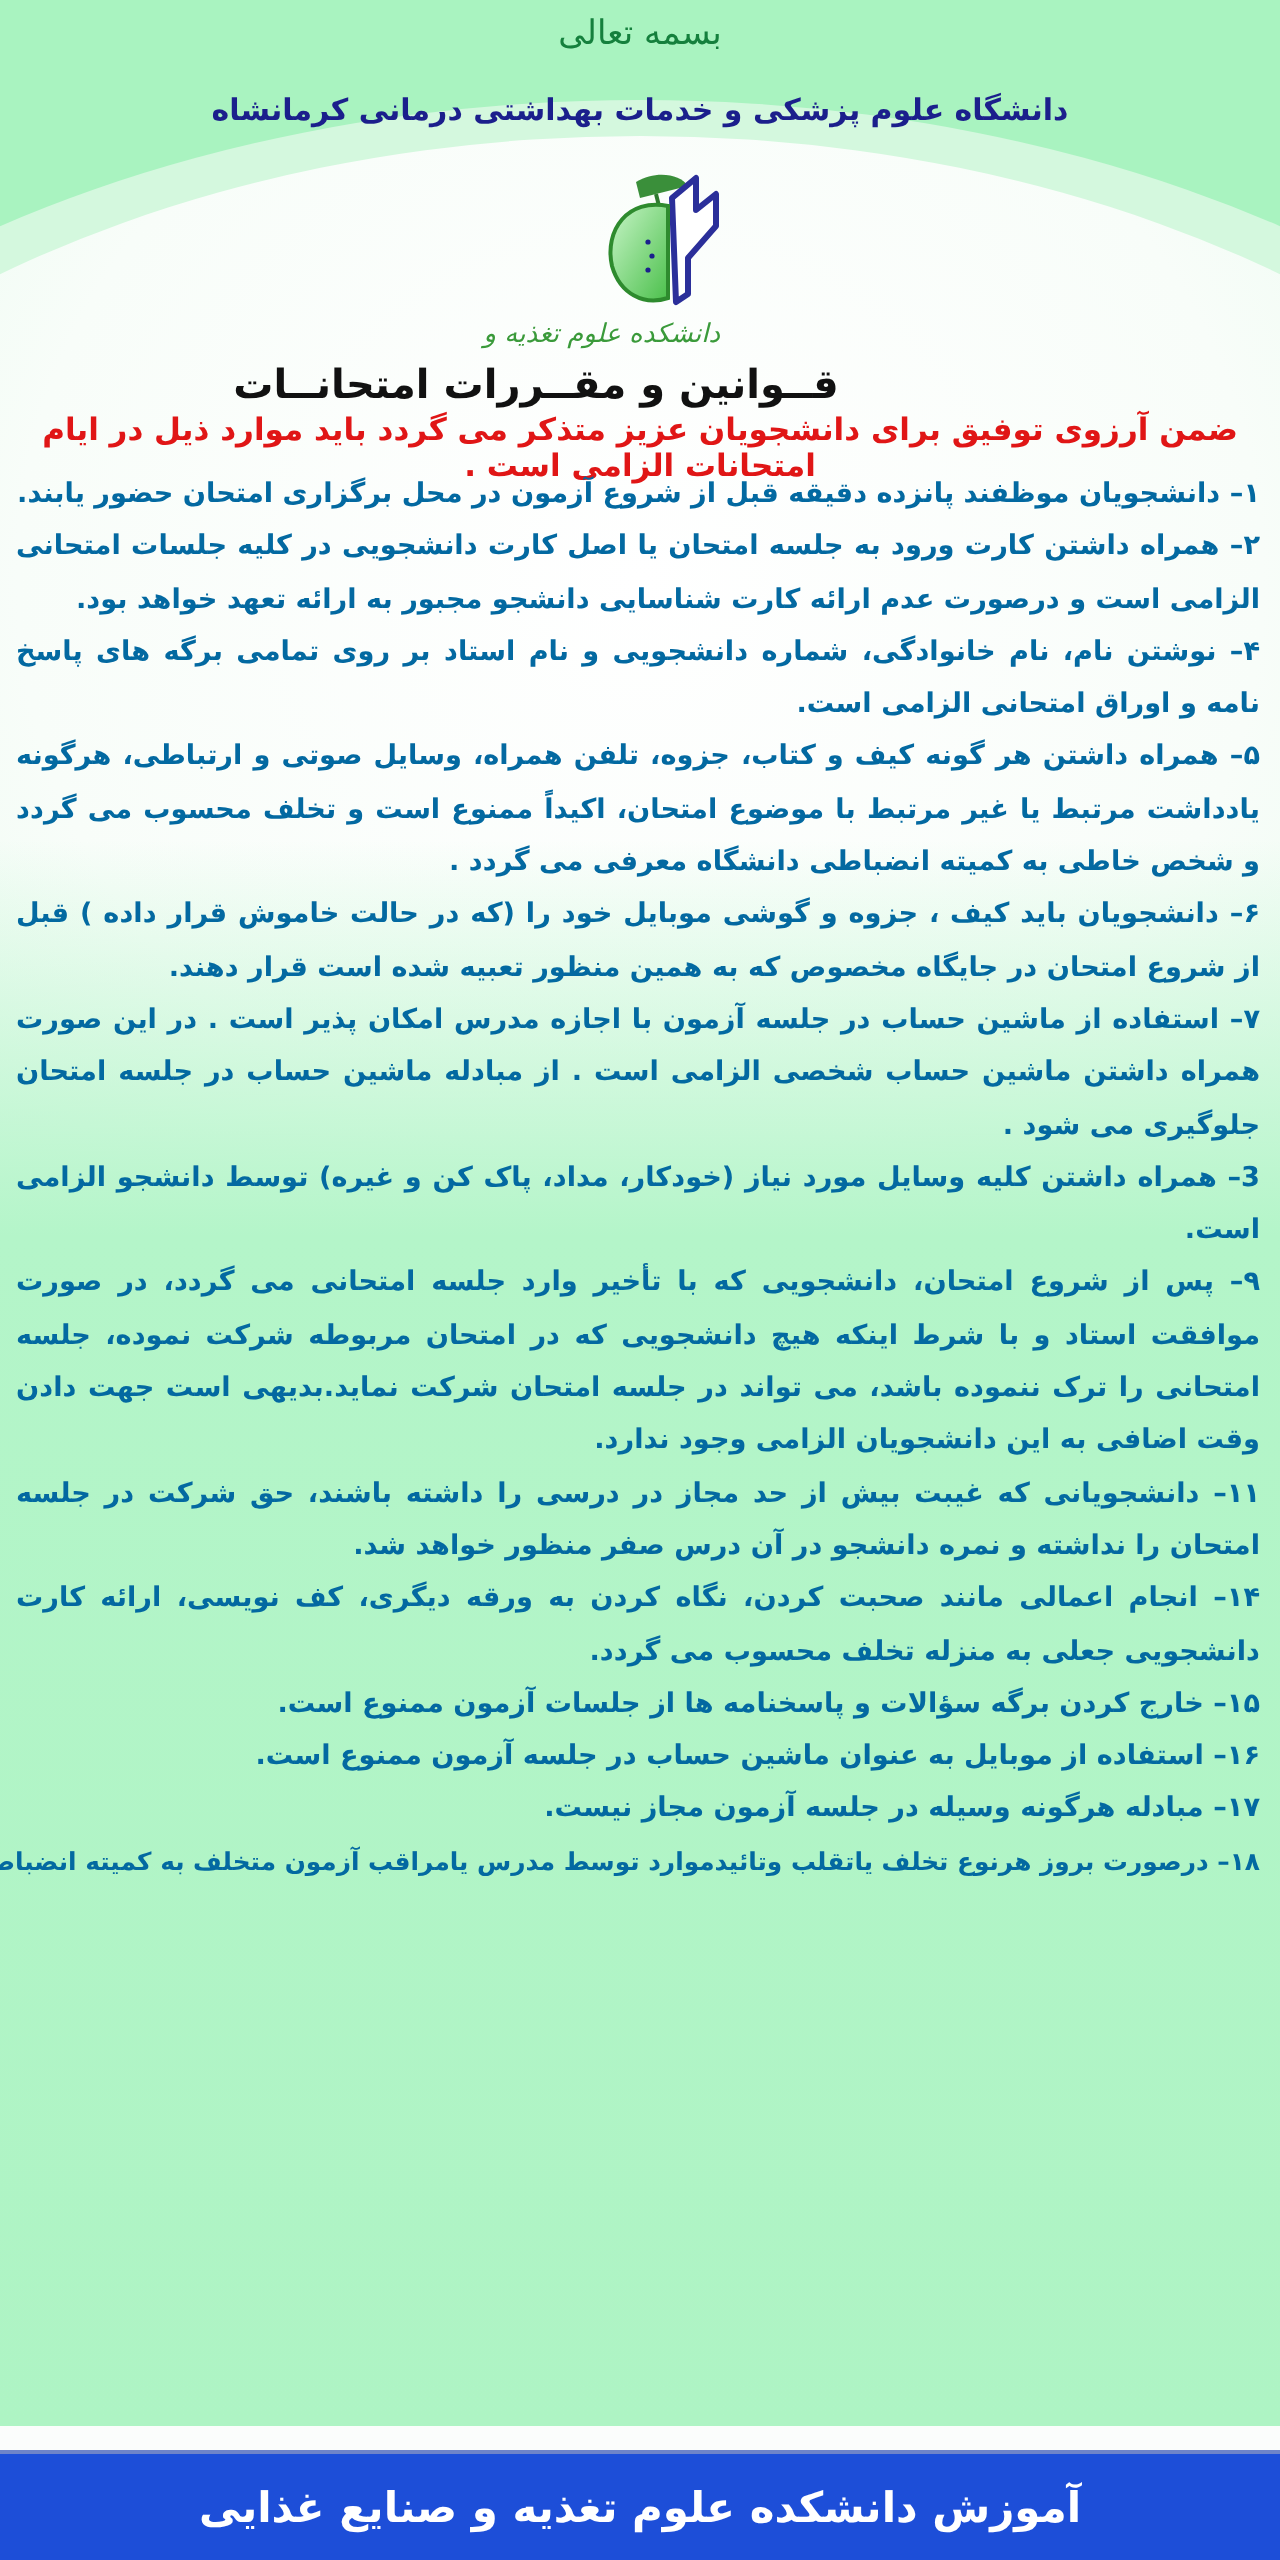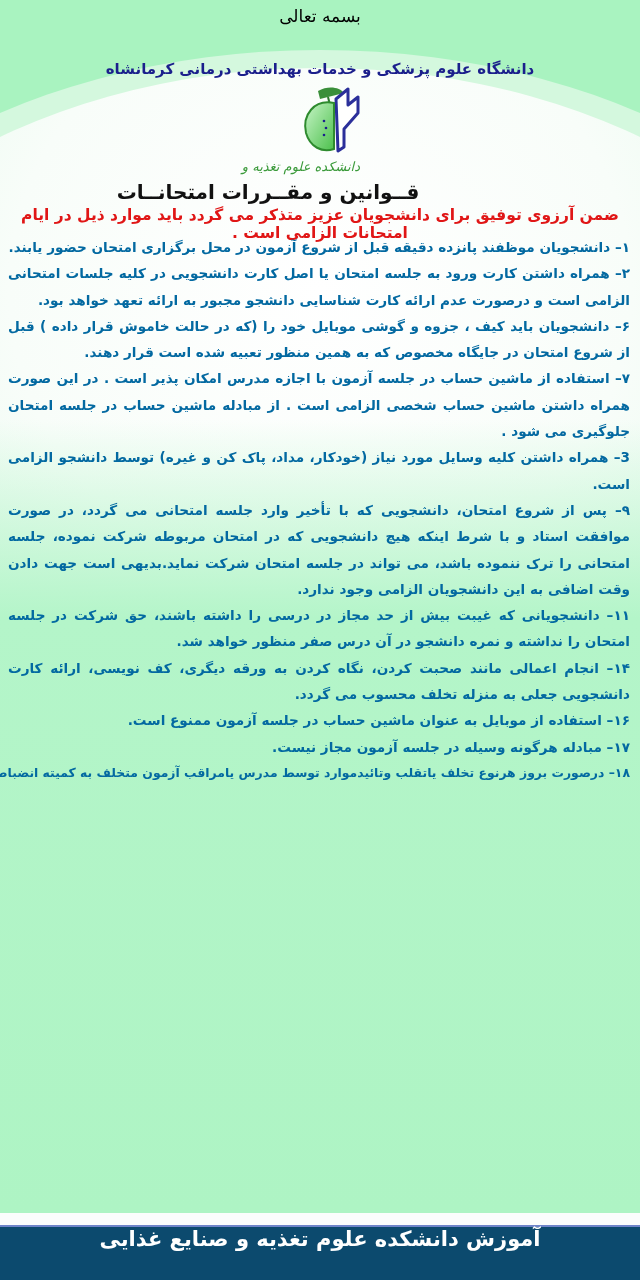--- a/index.html
+++ b/index.html
@@ -26,24 +26,24 @@
     }
     .lower-fade {
       position: absolute; left: 0; top: 420px; width: 640px; height: 793px;
       background: linear-gradient(to bottom, rgba(180,245,200,0) 0%, #b4f5c9 25%, #aef4c4 100%);
     }
     .header {
       position: absolute; left: 0; top: 0; width: 640px; text-align: center; z-index: 2;
     }
     .bismillah {
       position: absolute; top: 6px; left: 0; width: 640px; text-align: center;
-      font-size: 17px; color: #000000; font-family: "DejaVu Serif", serif;
+      font-size: 17px; color: #15803d; font-family: "DejaVu Serif", serif;
     }
     .university {
-      position: absolute; top: 60px; left: 0; width: 640px; text-align: center;
+      position: absolute; top: 46px; left: 0; width: 640px; text-align: center;
       font-size: 15px; font-weight: bold; color: #1b1f8c;
       font-family: "DejaVu Sans", sans-serif; letter-spacing: -0.3px;
     }
     .logo {
       position: absolute; top: 85px; left: 240px; width: 180px; height: 100px;
     }
     .title {
       position: absolute; top: 180px; left: 0; width: 536px; text-align: center;
       font-size: 20px; font-weight: bold; color: #111;
     }
@@ -57,24 +57,24 @@
       line-height: 26.3px; letter-spacing: -0.45px;
       text-align: justify;
     }
     .rule { margin: 0; padding: 0; }
     .rule.tight { font-size: 12.4px; letter-spacing: -0.7px; white-space: nowrap; }
     .white-strip {
       position: absolute; left: 0; top: 1213px; width: 640px; height: 12px; background: #fbfdfc;
     }
     .footer {
       position: absolute; left: 0; top: 1225px; width: 640px; height: 55px;
-      background: #0c4a6e;
+      background: #1d4ed8;
       border-top: 2px solid #6e84c9;
       box-sizing: border-box;
-      display: flex; align-items: flex-start; justify-content: center;
+      display: flex; align-items: center; justify-content: center;
     }
     .footer-text {
       color: #ffffff; font-size: 21px; font-weight: bold;
     }
   </style>
 </head>
 <body>
 
 <div class="poster">
   <div class="arc-outer"></div>
@@ -109,26 +109,29 @@
     </svg>
   </div>
 
   <div class="title">قــوانین و مقــررات امتحانــات</div>
   <div class="intro">ضمن آرزوی توفیق برای دانشجویان عزیز متذکر می گردد باید موارد ذیل در ایام امتحانات الزامی است .</div>
 </div>
 
 <div class="rules">
   <p class="rule">۱– دانشجویان موظفند پانزده دقیقه قبل از شروع آزمون در محل برگزاری امتحان حضور یابند.</p>
   <p class="rule">۲– همراه داشتن کارت ورود به جلسه امتحان یا اصل کارت دانشجویی در کلیه جلسات امتحانی الزامی است و درصورت عدم ارائه کارت شناسایی دانشجو مجبور به ارائه تعهد خواهد بود.</p>
+  <p class="rule">۴– نوشتن نام، نام خانوادگی، شماره دانشجویی و نام استاد بر روی تمامی برگه های پاسخ نامه و اوراق امتحانی الزامی است.</p>
+  <p class="rule">۵– همراه داشتن هر گونه کیف و کتاب، جزوه، تلفن همراه، وسایل صوتی و ارتباطی، هرگونه یادداشت مرتبط یا غیر مرتبط با موضوع امتحان، اکیداً ممنوع است و تخلف محسوب می گردد و شخص خاطی به کمیته انضباطی دانشگاه معرفی می گردد .</p>
   <p class="rule">۶– دانشجویان باید کیف ، جزوه و گوشی موبایل خود را (که در حالت خاموش قرار داده ) قبل از شروع امتحان در جایگاه مخصوص که به همین منظور تعبیه شده است قرار دهند.</p>
   <p class="rule">۷– استفاده از ماشین حساب در جلسه آزمون با اجازه مدرس امکان پذیر است . در این صورت همراه داشتن ماشین حساب شخصی الزامی است . از مبادله ماشین حساب در جلسه امتحان جلوگیری می شود .</p>
   <p class="rule">3– همراه داشتن کلیه وسایل مورد نیاز (خودکار، مداد، پاک کن و غیره) توسط دانشجو الزامی است.</p>
   <p class="rule">۹– پس از شروع امتحان، دانشجویی که با تأخیر وارد جلسه امتحانی می گردد، در صورت موافقت استاد و با شرط اینکه هیچ دانشجویی که در امتحان مربوطه شرکت نموده، جلسه امتحانی را ترک ننموده باشد، می تواند در جلسه امتحان شرکت نماید.بدیهی است جهت دادن وقت اضافی به این دانشجویان الزامی وجود ندارد.</p>
   <p class="rule">۱۱– دانشجویانی که غیبت بیش از حد مجاز در درسی را داشته باشند، حق شرکت در جلسه امتحان را نداشته و نمره دانشجو در آن درس صفر منظور خواهد شد.</p>
   <p class="rule">۱۴– انجام اعمالی مانند صحبت کردن، نگاه کردن به ورقه دیگری، کف نویسی، ارائه کارت دانشجویی جعلی به منزله تخلف محسوب می گردد.</p>
+  <p class="rule">۱۵– خارج کردن برگه سؤالات و پاسخنامه ها از جلسات آزمون ممنوع است.</p>
   <p class="rule">۱۶– استفاده از موبایل به عنوان ماشین حساب در جلسه آزمون ممنوع است.</p>
   <p class="rule">۱۷– مبادله هرگونه وسیله در جلسه آزمون مجاز نیست.</p>
   <p class="rule tight">۱۸– درصورت بروز هرنوع تخلف یاتقلب وتائیدموارد توسط مدرس یامراقب آزمون متخلف به کمیته انضباطی معرفی خواهدشد.</p>
 </div>
 
 <div class="white-strip"></div>
 <div class="footer">
   <span class="footer-text">آموزش دانشکده علوم تغذیه و صنایع غذایی</span>
 </div>
 

